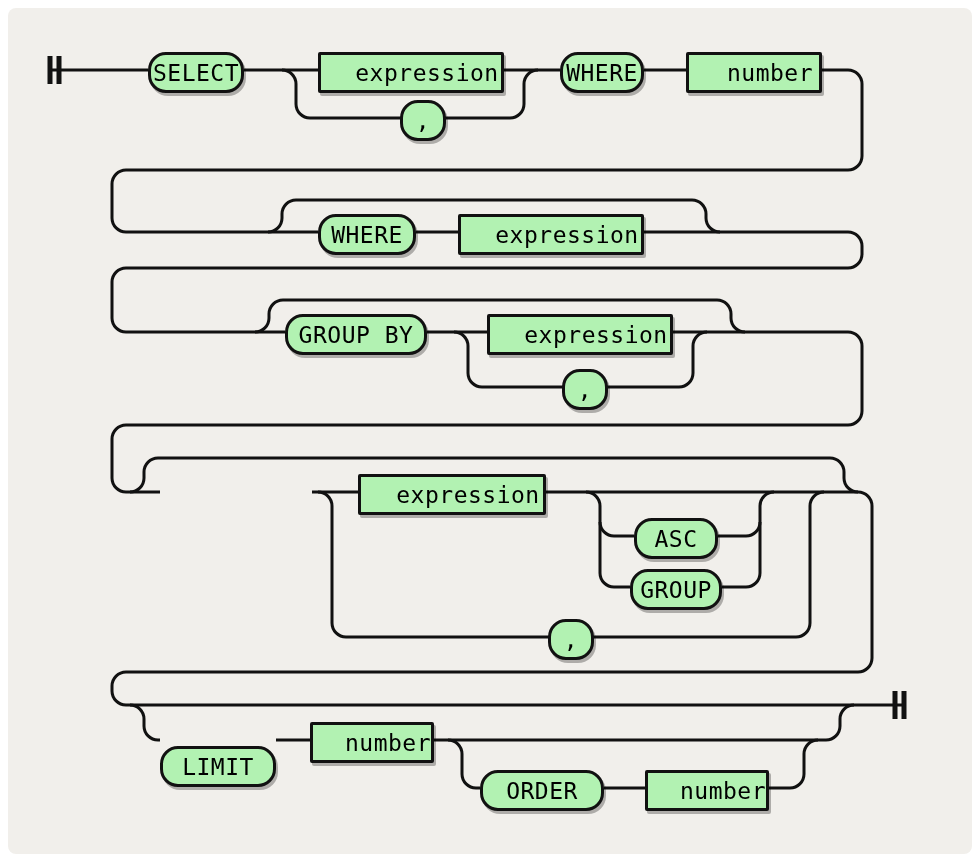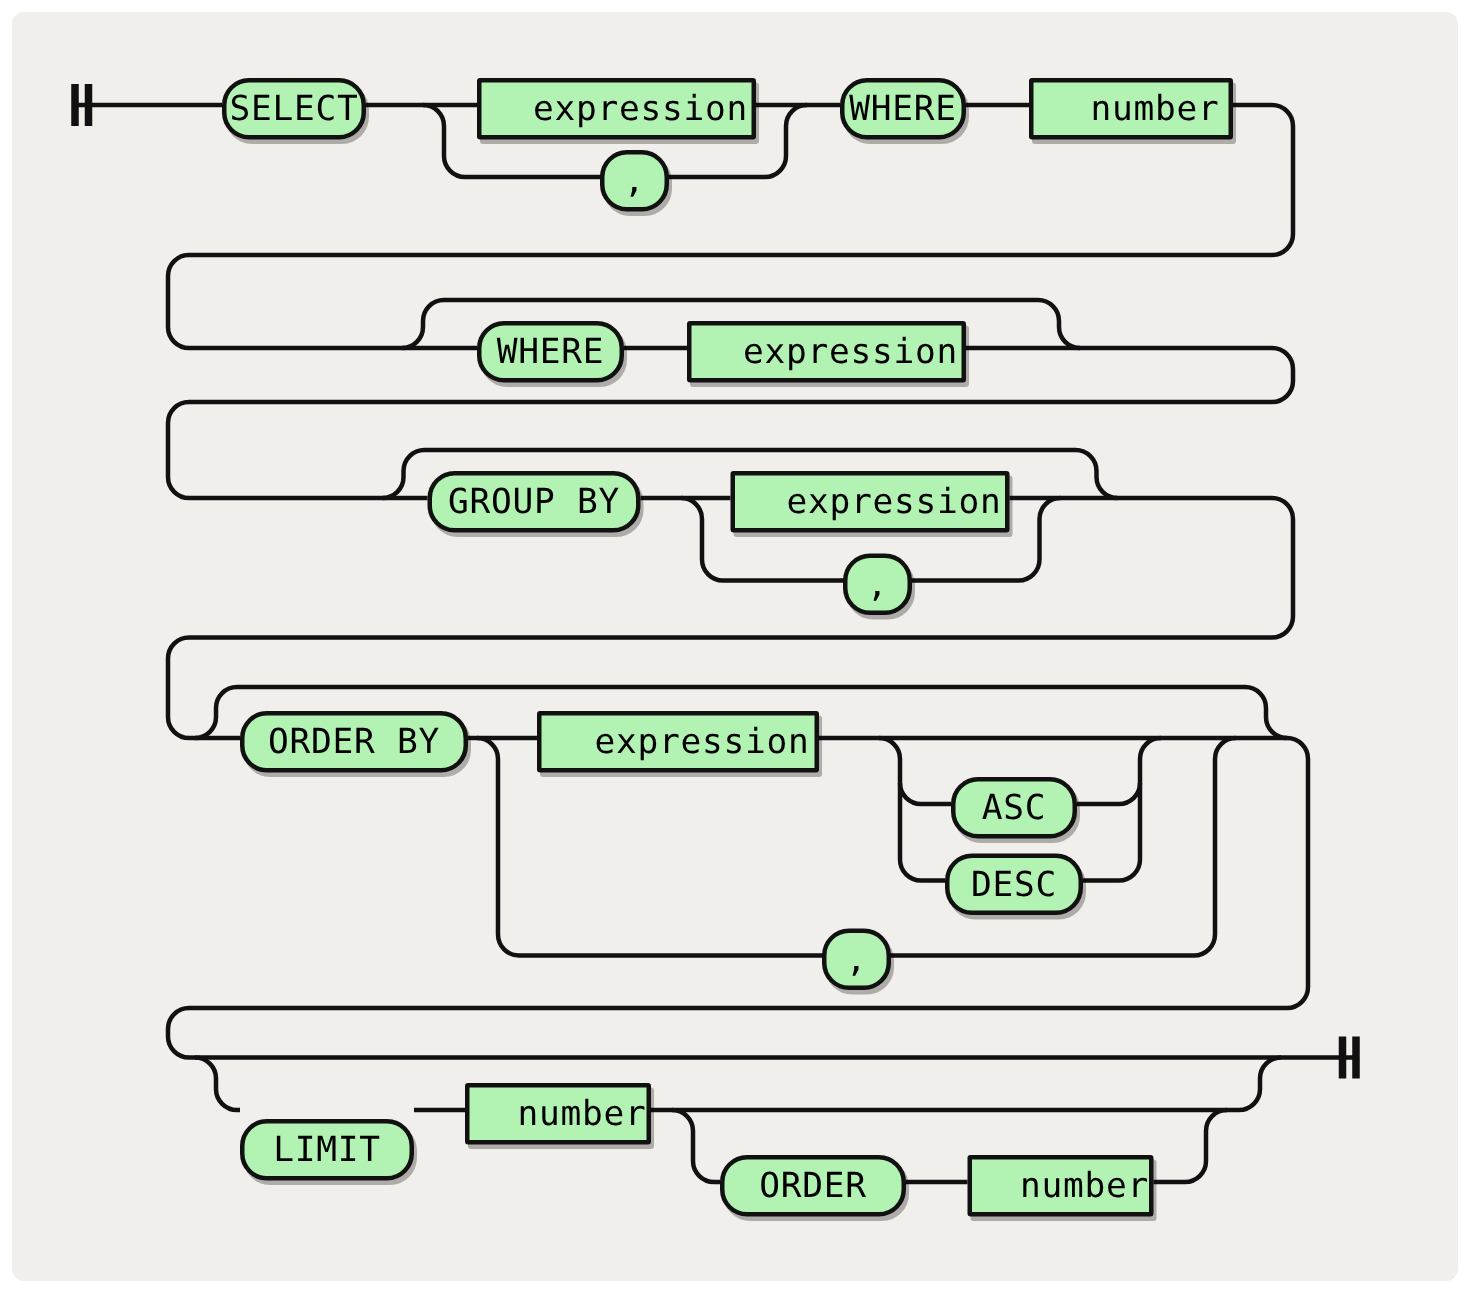--- a/index.html
+++ b/index.html
@@ -59,23 +59,22 @@
   <div class="node pill" style="left:560px; top:52px;  width:84px">WHERE</div>
   <div class="node rect" style="left:686px; top:52px;  width:136px">number</div>
 
   <div class="node pill" style="left:318px; top:214px; width:98px">WHERE</div>
   <div class="node rect" style="left:458px; top:214px; width:186px">expression</div>
 
   <div class="node pill" style="left:285px; top:314px; width:142px">GROUP BY</div>
   <div class="node rect" style="left:487px; top:314px; width:186px">expression</div>
   <div class="node pill" style="left:562px; top:369px; width:46px">,</div>
 
-  <div class="node pill" style="left:160px; top:474px; width:152px">ORDER BY</div>
   <div class="node rect" style="left:358px; top:474px; width:188px">expression</div>
   <div class="node pill" style="left:634px; top:518px; width:84px">ASC</div>
-  <div class="node pill" style="left:630px; top:569px; width:92px">DESC</div>
+  <div class="node pill" style="left:630px; top:569px; width:92px">GROUP</div>
   <div class="node pill" style="left:548px; top:619px; width:46px">,</div>
 
   <div class="node pill" style="left:160px; top:746px; width:116px">LIMIT</div>
   <div class="node rect" style="left:310px; top:722px; width:124px">number</div>
   <div class="node pill" style="left:480px; top:770px; width:124px">ORDER</div>
   <div class="node rect" style="left:645px; top:770px; width:124px">number</div>
 </div>
 
 </body></html>

